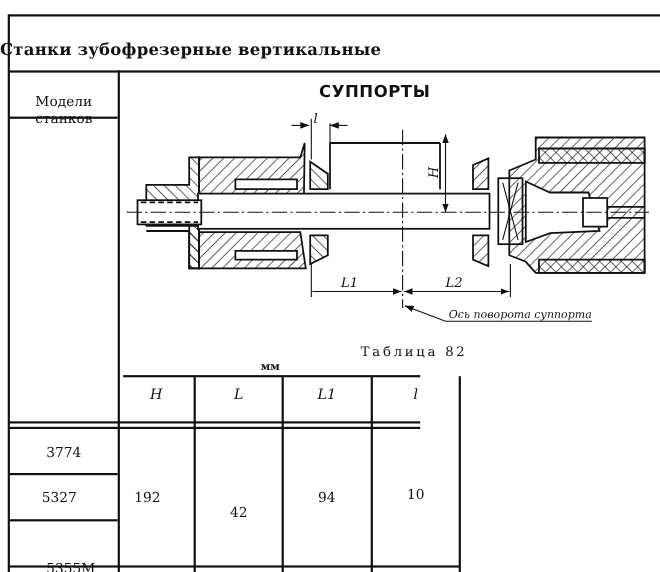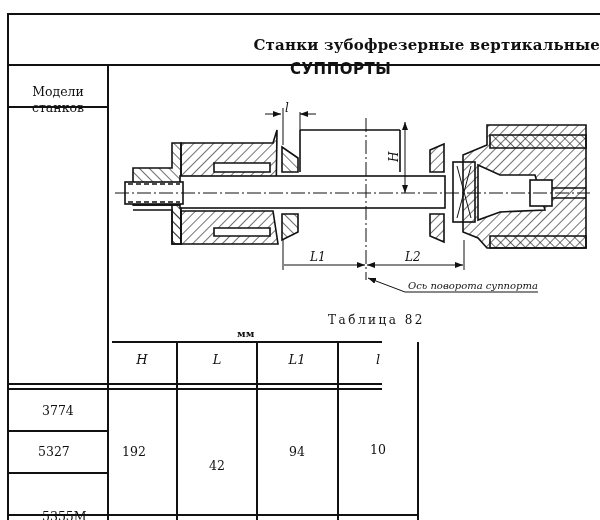--- a/index.html
+++ b/index.html
@@ -1,22 +1,22 @@
 <!DOCTYPE html>
 <html><head>
 <meta charset="utf-8">
 <style>
   html,body{margin:0;padding:0;background:#fff;}
   body{width:600px;height:520px;position:relative;overflow:hidden;font-family:"DejaVu Serif",serif;color:#111;}
   .hl{position:absolute;background:#111;height:2px;}
   .vl{position:absolute;background:#111;width:2px;}
   .txt{position:absolute;white-space:nowrap;}
-  #title{left:0;width:600px;top:36px;text-align:right;font-size:15px;font-weight:bold;letter-spacing:0.2px;}
+  #title{left:0;width:600px;top:36px;text-align:left;font-size:15px;font-weight:bold;letter-spacing:0.2px;}
   #models-head{left:8px;width:100px;top:72px;text-align:center;font-size:12.5px;line-height:16px;margin-top:12px;}
-  #section{left:290px;top:60px;font-family:"DejaVu Sans",sans-serif;font-size:15px;font-weight:bold;letter-spacing:0.5px;}
+  #section{left:290px;top:74px;font-family:"DejaVu Sans",sans-serif;font-size:15px;font-weight:bold;letter-spacing:0.5px;}
   #tbl-caption{left:328px;top:313px;font-size:12px;letter-spacing:2.5px;}
   #tbl-unit{left:237px;top:328px;font-size:10px;font-weight:bold;}
   .colh{position:absolute;top:352px;font-size:13px;font-style:italic;text-align:center;}
   .cell{position:absolute;font-size:12.5px;text-align:center;}
   .model{position:absolute;left:8px;width:100px;text-align:left;padding-left:34px;box-sizing:border-box;font-size:12.5px;}
   svg{position:absolute;left:0;top:0;}
 </style>
 </head>
 <body>
 

